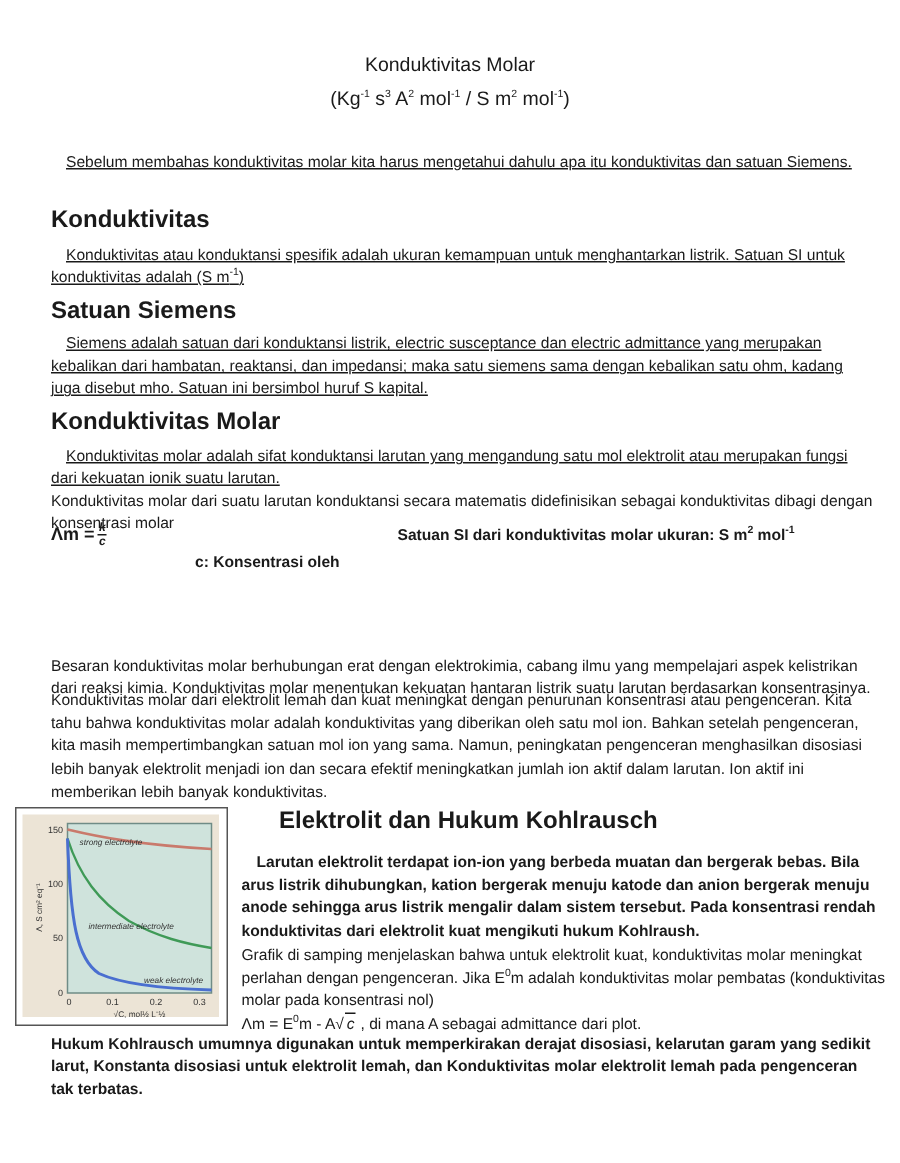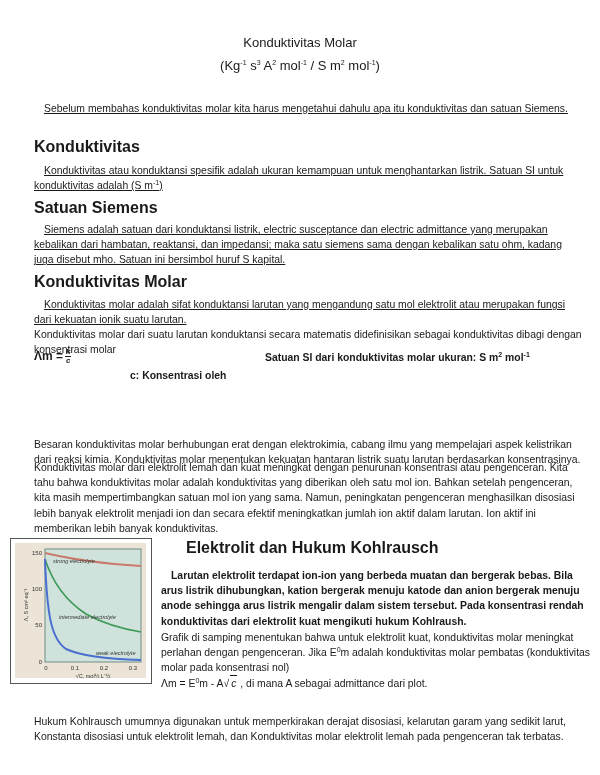--- a/index.html
+++ b/index.html
@@ -85,19 +85,19 @@
     <text x="93" y="131" font-size="6" text-anchor="middle" fill="#333" font-family="Liberation Sans, sans-serif">0.2</text>
     <text x="122" y="131" font-size="6" text-anchor="middle" fill="#333" font-family="Liberation Sans, sans-serif">0.3</text>
     <text x="82" y="139" font-size="5.5" text-anchor="middle" fill="#333" font-family="Liberation Sans, sans-serif">√C, mol½ L⁻½</text>
     <text x="17" y="66" font-size="5.5" text-anchor="middle" fill="#333" font-family="Liberation Sans, sans-serif" transform="rotate(-90 17 66)">Λ, S cm² eq⁻¹</text>
   </svg>
 </div>
 
 <div class="abs heading" style="left:161px; top:540px;margin-left:25px;">Elektrolit dan Hukum Kohlrausch</div>
 <div class="abs" style="left:161px; top:568px; width:430px; text-indent:10px;font-weight:bold;">Larutan elektrolit terdapat ion-ion yang berbeda muatan dan bergerak bebas. Bila arus listrik dihubungkan, kation bergerak menuju katode dan anion bergerak menuju anode sehingga arus listrik mengalir dalam sistem tersebut. Pada konsentrasi rendah konduktivitas dari elektrolit kuat mengikuti hukum Kohlraush.</div>
 <div class="abs" style="left:161px; top:630px; width:430px;">
-  <span>Grafik di samping menentukan bahwa untuk elektrolit kuat, konduktivitas molar meningkat perlahan dengan pengenceran. Jika E</span><sup>0</sup><span>m adalah konduktivitas molar pembatas (konduktivitas molar pada konsentrasi nol)</span>
+  <span>Grafik di samping menjelaskan bahwa untuk elektrolit kuat, konduktivitas molar meningkat perlahan dengan pengenceran. Jika E</span><sup>0</sup><span>m adalah konduktivitas molar pembatas (konduktivitas molar pada konsentrasi nol)</span>
 </div>
 <div class="abs" style="left:161px; top:675px; width:430px;">
   <span>Λm = E</span><sup>0</sup><span>m - A</span><span>√</span><span class="sqrt">c</span><span> , di mana A sebagai admittance dari plot.</span>
 </div>
 
-<div class="abs para" style="top:714px;">Hukum Kohlrausch umumnya digunakan untuk memperkirakan derajat disosiasi, kelarutan garam yang sedikit larut, Konstanta disosiasi untuk elektrolit lemah, dan Konduktivitas molar elektrolit lemah pada pengenceran tak terbatas.</div>
+<div class="abs para" style="top:689px;font-weight:bold;">Hukum Kohlrausch umumnya digunakan untuk memperkirakan derajat disosiasi, kelarutan garam yang sedikit larut, Konstanta disosiasi untuk elektrolit lemah, dan Konduktivitas molar elektrolit lemah pada pengenceran tak terbatas.</div>
 
 </body></html>

